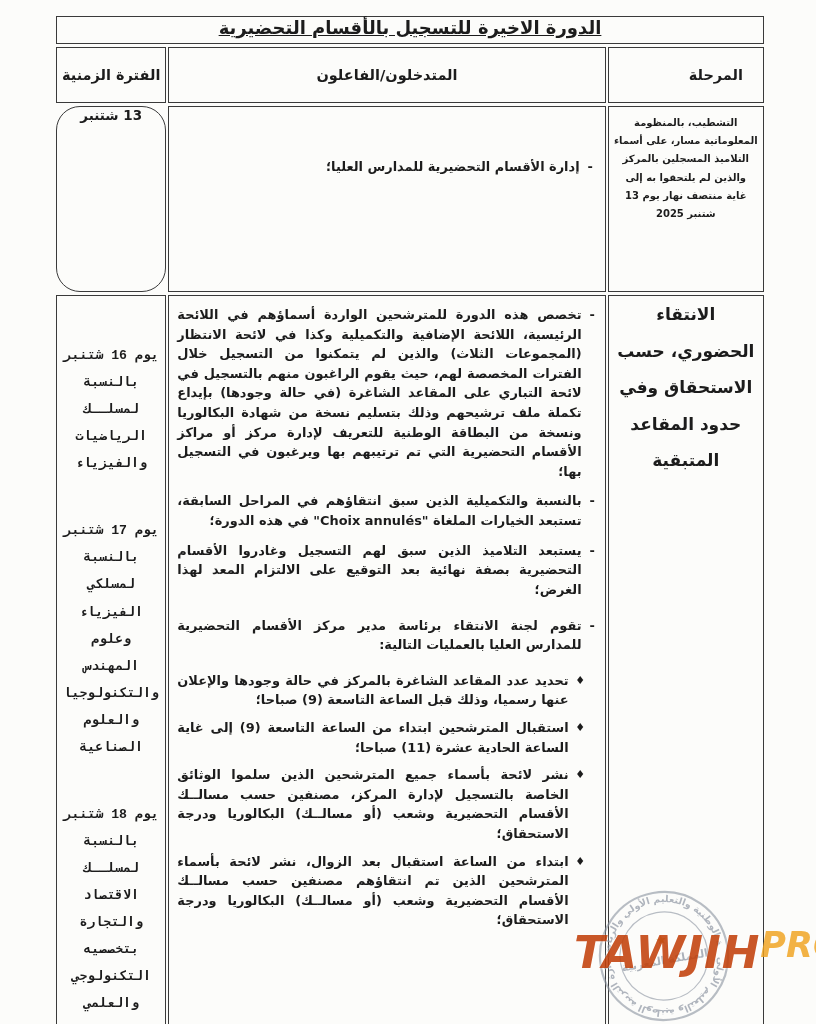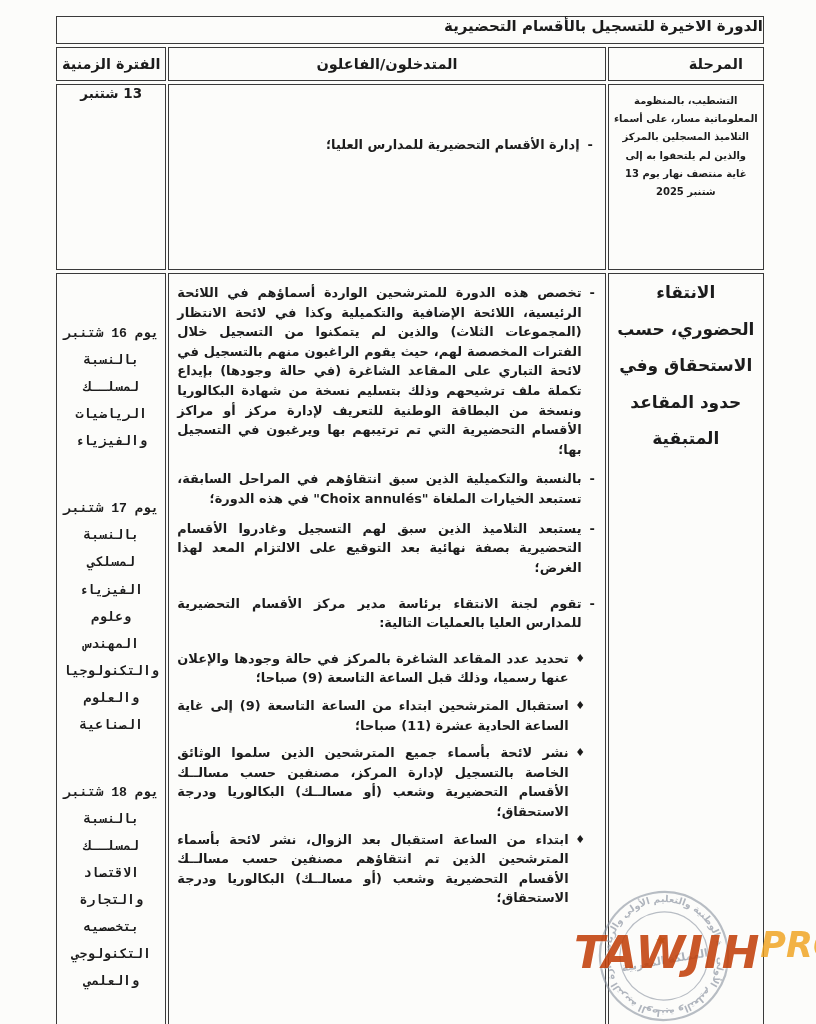--- a/index.html
+++ b/index.html
@@ -12,40 +12,40 @@
   table.doc-table {
     position: absolute; left: 54px; top: 13px; width: 712px;
     border-collapse: separate; border-spacing: 2px 3px;
     direction: rtl; table-layout: fixed;
   }
   table.doc-table td {
     border: 1.4px solid #3a3a3a; vertical-align: top;
     font-weight: bold;
   }
   td.title-cell {
-    height: 28px; vertical-align: middle;
-    font-size: 15px; letter-spacing: 0.2px;
+    height: 28px; text-align: center; vertical-align: middle;
+    font-size: 18px; letter-spacing: 0.2px; text-decoration: underline;
   }
   tr.head-row td {
-    height: 34px; vertical-align: middle; font-size: 14.5px;
+    height: 56px; vertical-align: middle; font-size: 14.5px;
   }
   td.h-stage { text-align: right; padding-right: 20px; }
   td.h-actors { text-align: center; margin-top: 19px; }
   td.h-period { text-align: center; font-size: 13.5px; }
   
   tr.row1 td { height: 186px; }
   td.r1-stage {
     text-align: center; padding: 7px 5px 4px 5px;
     font-size: 10px; line-height: 1.82;
   }
   td.r1-actors {
     padding: 50px 9px 0 9px; text-align: right; font-size: 13.5px;
   }
   td.r1-period {
-    vertical-align: middle; text-align: center; font-size: 13.5px;
+    vertical-align: middle; text-align: center; font-size: 13.5px; border-radius: 24px;
   }
   
   tr.row2 td { height: 668px; overflow: hidden; }
   td.r2-stage {
     vertical-align: middle; text-align: center;
     padding: 0 8px; font-size: 17px; line-height: 2.15;
     padding-bottom: 60px;
   }
   td.r2-actors { padding: 9px 7px 4px 8px; }
   td.r2-period {

